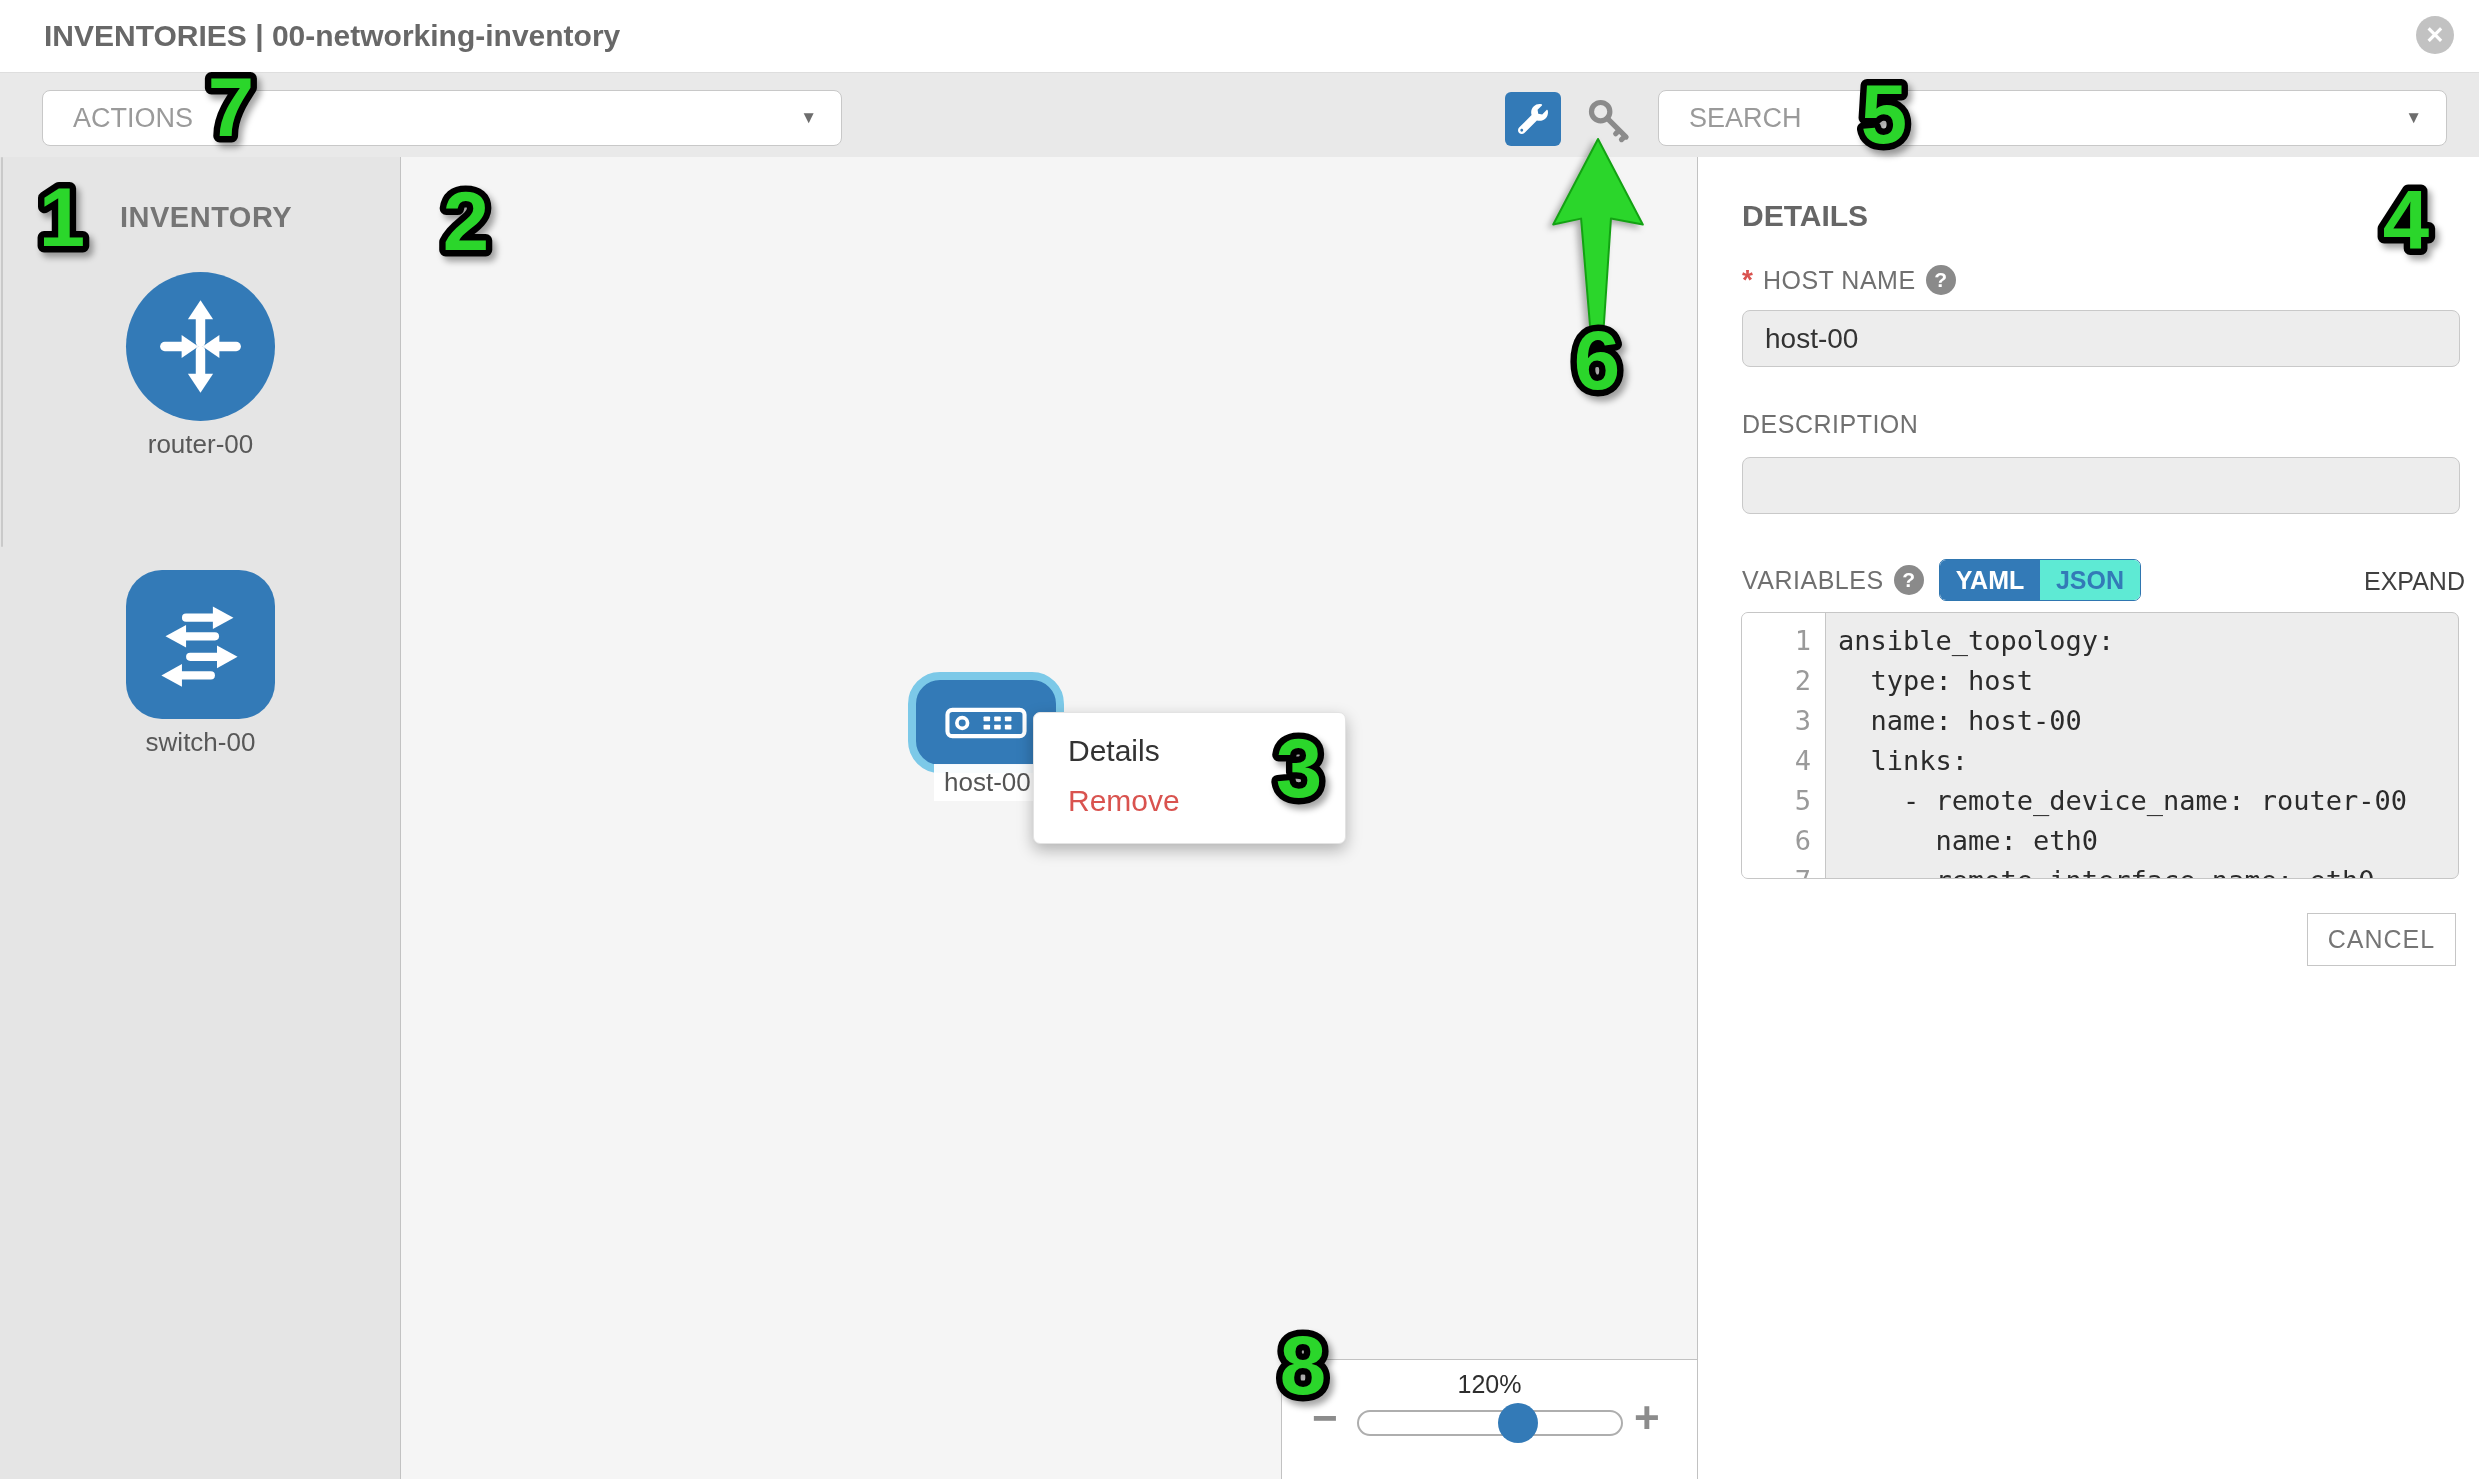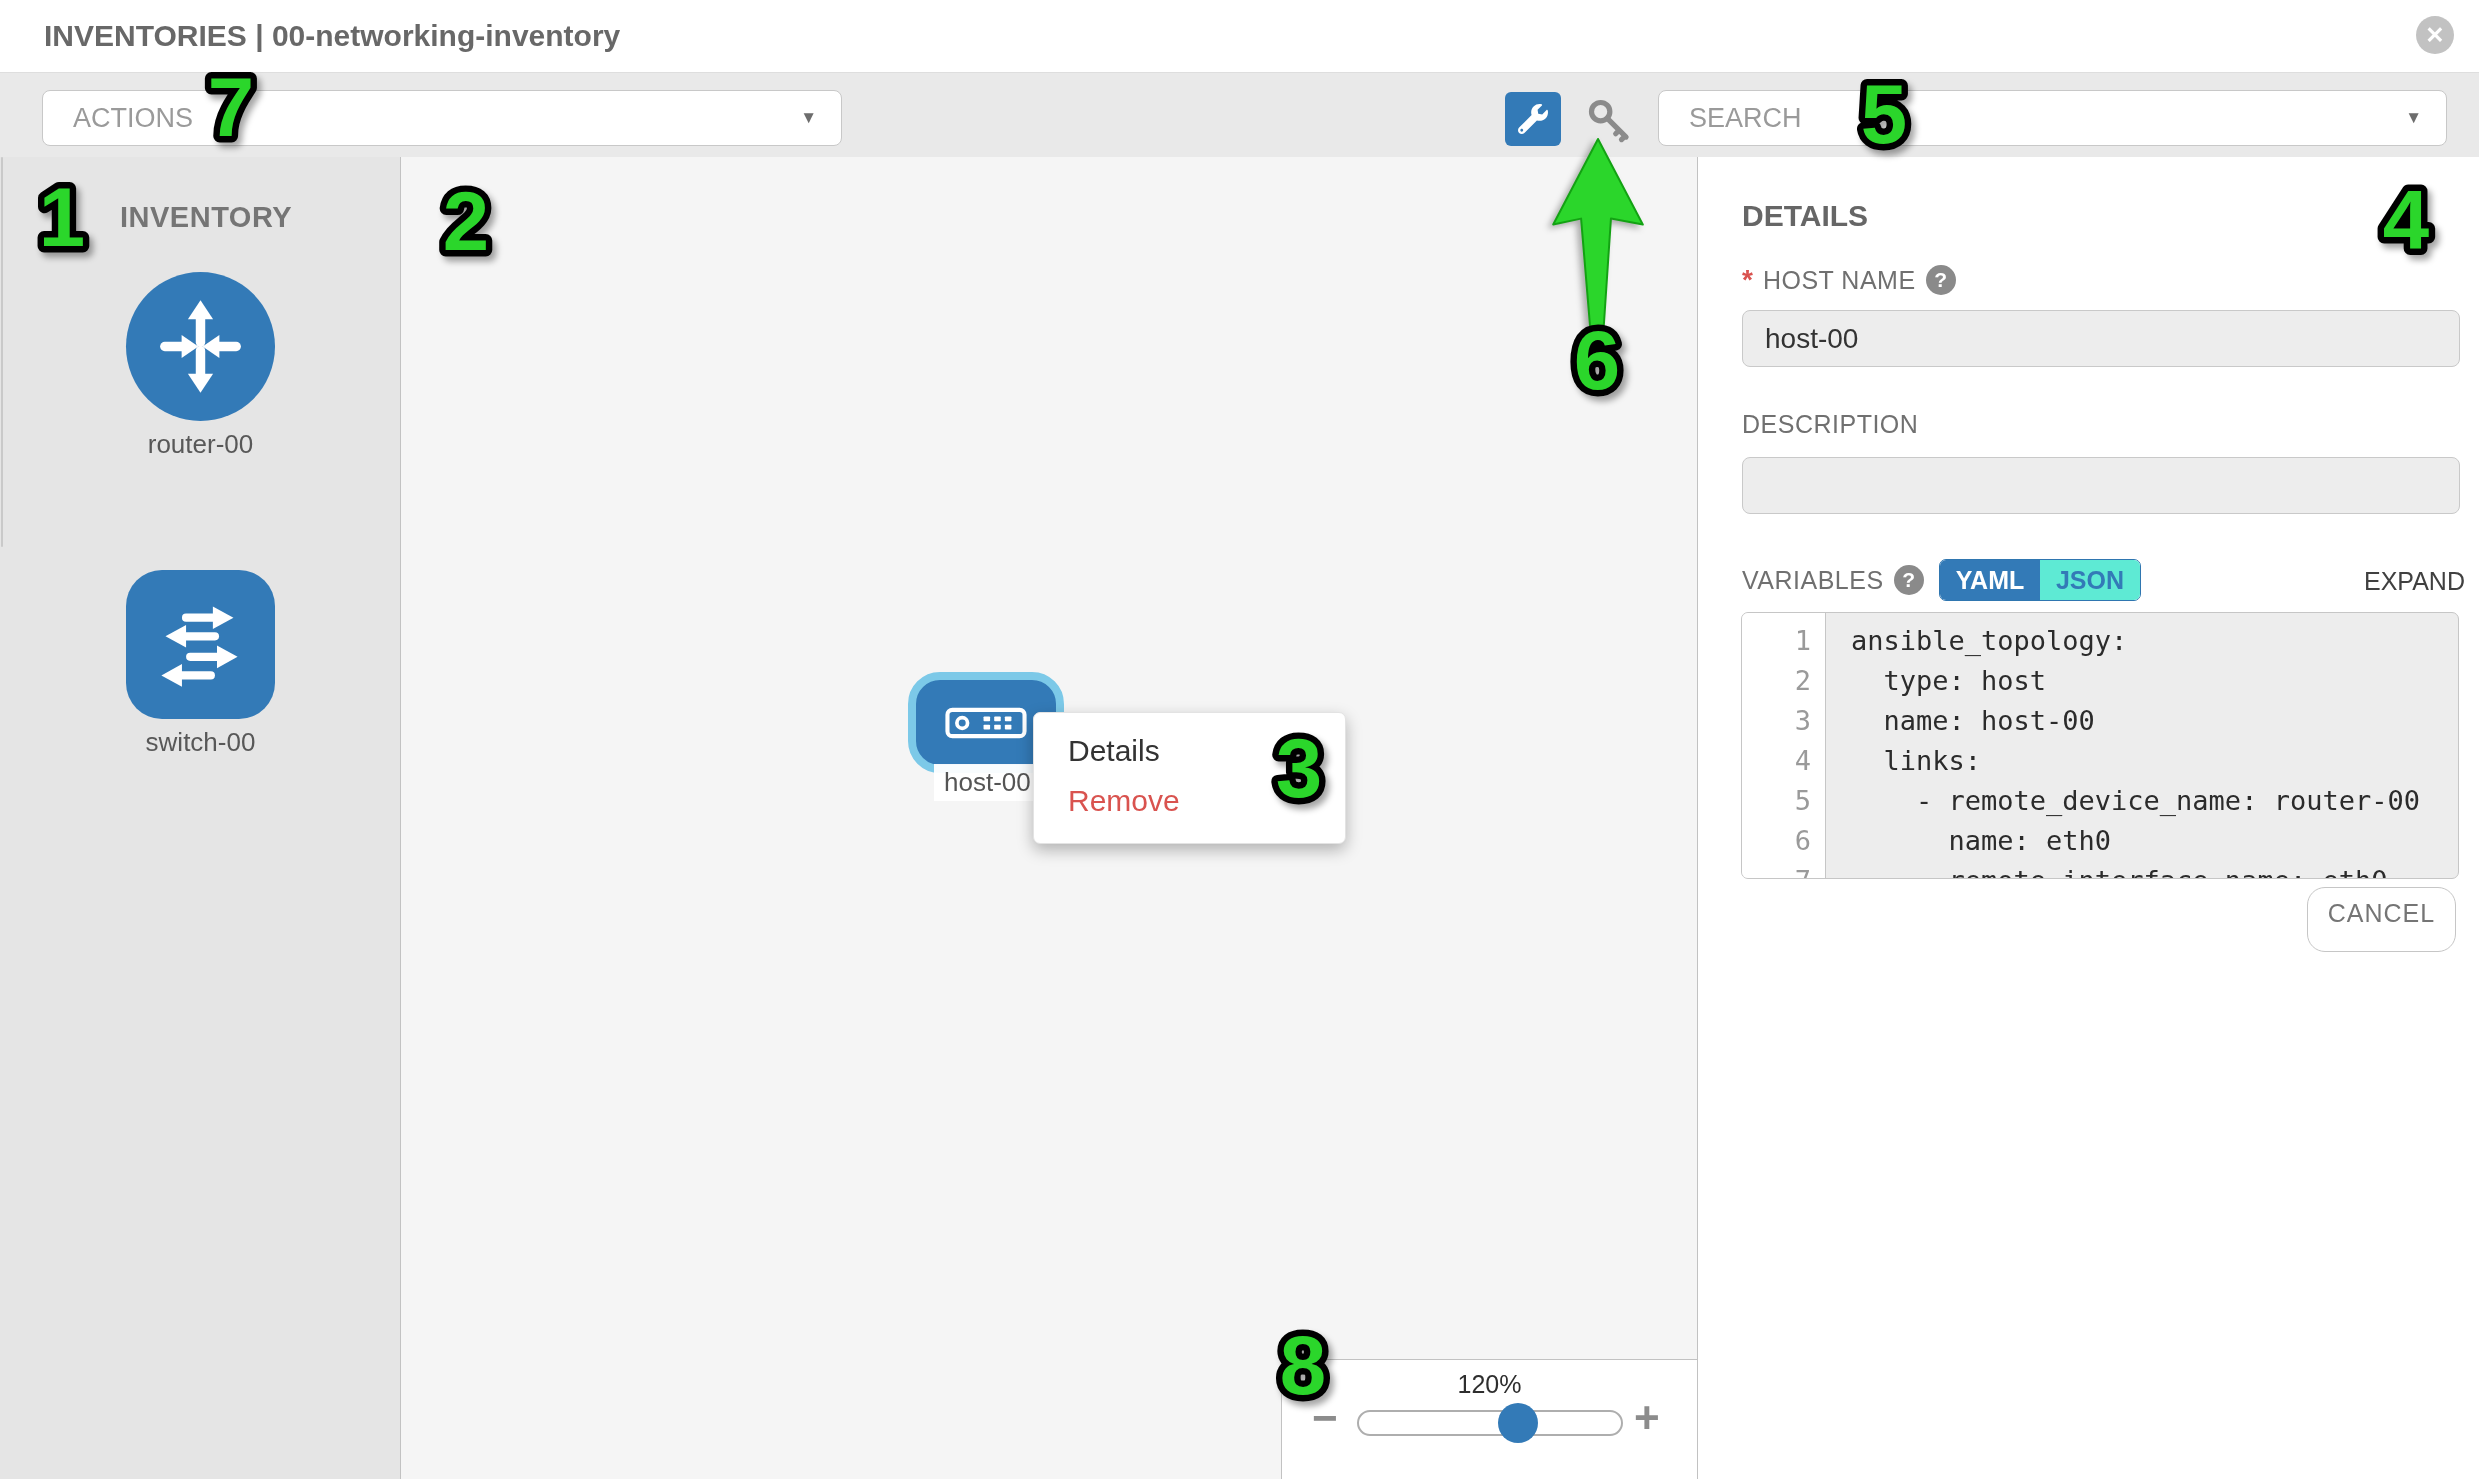--- a/index.html
+++ b/index.html
@@ -82,25 +82,25 @@
   .fmt-seg{flex:1;text-align:center;font-size:25px;font-weight:bold;line-height:40px;cursor:pointer;}
   .fmt-seg.active{background:#337ab7;color:#fff;}
   .fmt-seg.inactive{background:#5eead4;color:#337ab7;}
   .expand-link{position:absolute;left:666px;top:410px;font-size:25px;color:#404040;cursor:pointer;}
 
   .editor{position:absolute;left:43px;top:455px;width:718px;height:267px;border:1px solid #c6c6c6;border-radius:7px;
           overflow:hidden;display:flex;background:#ededed;box-sizing:border-box;}
   .gutter{width:84px;background:#fff;border-right:1px solid #c6c6c6;box-sizing:border-box;padding-top:8px;}
   .gutter div{font-family:"DejaVu Sans Mono",monospace;font-size:27px;line-height:40px;color:#9a9a9a;
               text-align:right;padding-right:14px;}
-  .code{flex:1;padding:8px 0 0 12px;margin-left:13px;}
+  .code{flex:1;padding:8px 0 0 12px;}
   .code div{font-family:"DejaVu Sans Mono",monospace;font-size:27px;line-height:40px;color:#2b2b2b;white-space:pre;}
 
-  .cancel-btn{position:absolute;left:609px;top:730px;width:149px;height:65px;background:#fff;border:1px solid #c6c6c6;
-              border-radius:18px;box-sizing:border-box;text-align:center;line-height:51px;font-size:25px;color:#757575;
+  .cancel-btn{position:absolute;left:609px;top:756px;width:149px;height:53px;background:#fff;border:1px solid #c6c6c6;
+              border-radius:0;box-sizing:border-box;text-align:center;line-height:51px;font-size:25px;color:#757575;
               letter-spacing:1px;cursor:pointer;}
 
   
   .ann{position:absolute;width:149px;height:149px;transform:translate(-50%,-50%);
        filter:drop-shadow(4px 5px 3px rgba(0,0,0,.35));pointer-events:none;z-index:50;}
   .ann text{font-family:"Liberation Sans",sans-serif;font-size:84px;font-weight:bold;fill:#2bd62b;
             stroke:#000;stroke-width:13px;paint-order:stroke;stroke-linejoin:round;
             text-anchor:middle;dominant-baseline:central;}
   .ann-arrow{position:absolute;left:1548px;top:135px;z-index:49;pointer-events:none;
              filter:drop-shadow(-4px 3px 3px rgba(0,0,0,.3));}

